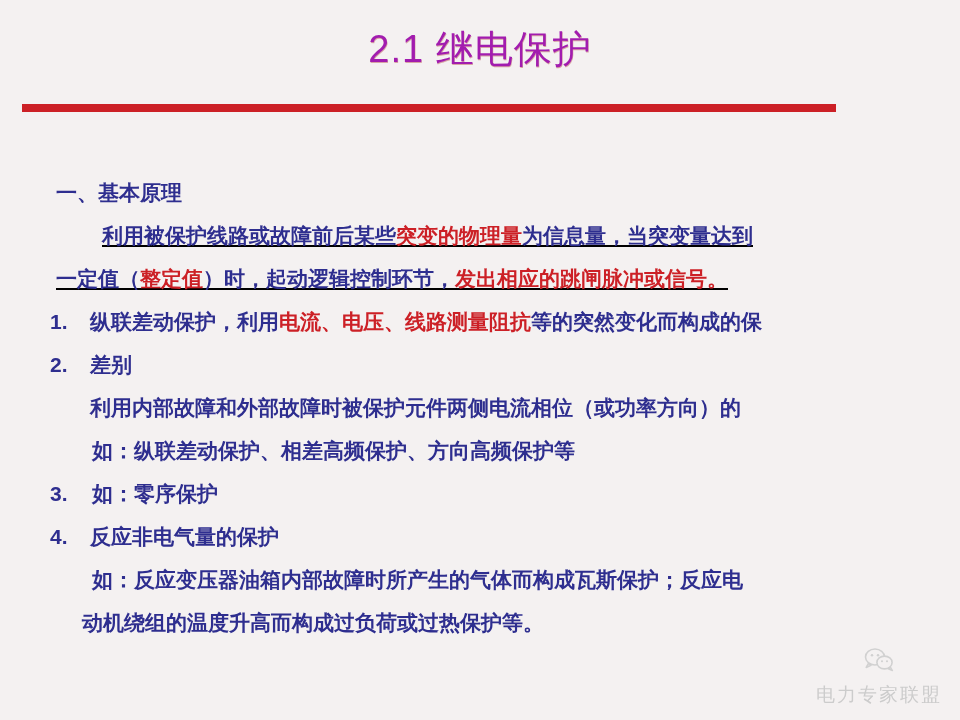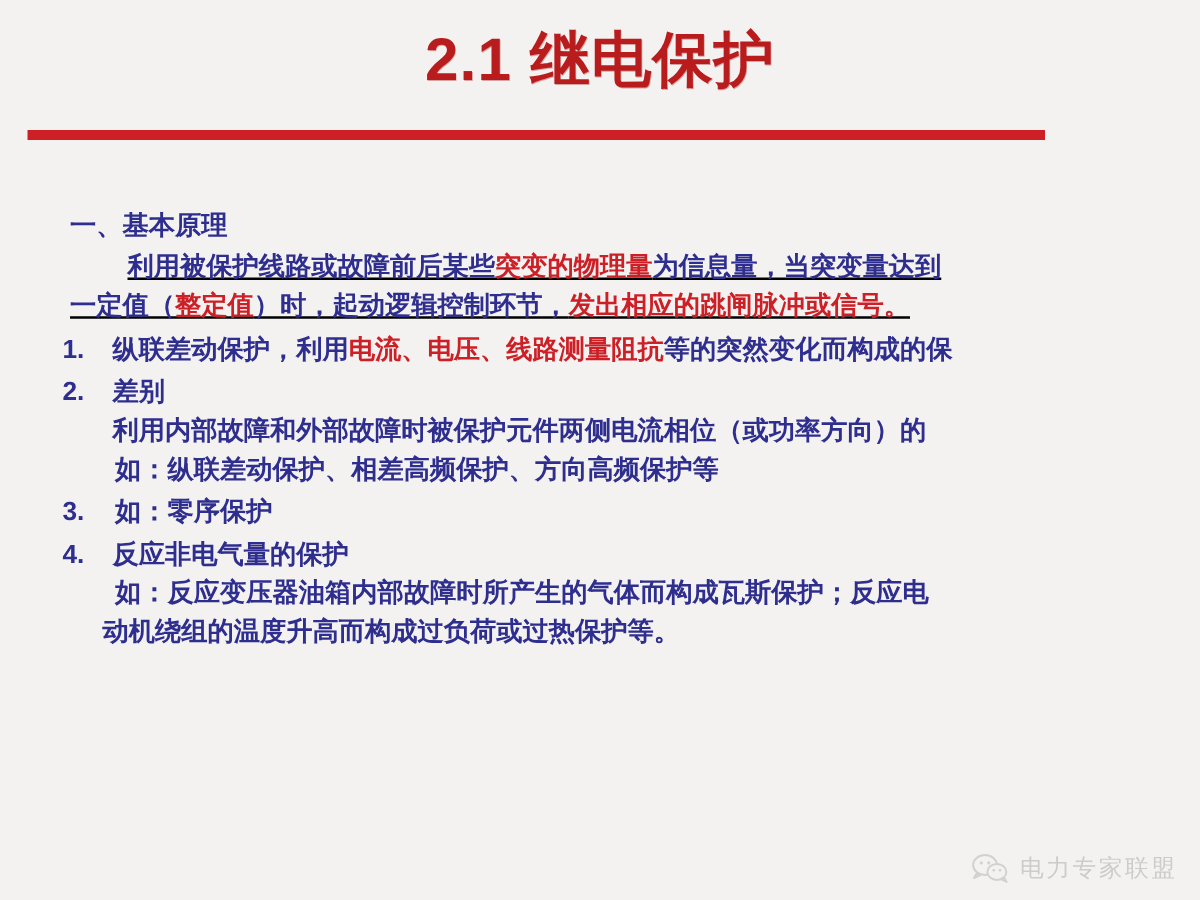--- a/index.html
+++ b/index.html
@@ -25,23 +25,23 @@
   
   .title-area {
     position: absolute;
     left: 0;
     top: 24px;
     width: 960px;
     text-align: center;
   }
   .slide-title {
     display: inline-block;
-    color: #b91c1c;
-    font-size: 48px;
-    font-weight: bold;
+    color: #a21caf;
+    font-size: 38px;
+    font-weight: normal;
     letter-spacing: 1px;
     line-height: 50px;
     font-family: "Liberation Sans", "DejaVu Sans", sans-serif;
     text-shadow: 0.5px 0.5px 0 rgba(160,20,20,0.35);
   }
   .title-rule {
     position: absolute;
     left: 22px;
     top: 104px;
     width: 814px;
@@ -55,20 +55,21 @@
     left: 0;
     top: 166px;
     width: 960px;
   }
   .blk {
     color: #2e2e8f;
     font-weight: bold;
     font-size: 21px;
     line-height: 31px;
     white-space: nowrap;
+    margin-top: 12px;
   }
   .red {
     color: #cc2026;
   }
 
   .heading-1 {
     margin-left: 56px;
     font-size: 21px;
     line-height: 30px;
     margin-bottom: 2px;
@@ -116,20 +117,21 @@
 
   
   .watermark {
     position: absolute;
     right: 18px;
     bottom: 12px;
     display: flex;
     align-items: center;
     gap: 9px;
     opacity: 0.92;
+    flex-direction: column;
   }
   .wm-icon {
     width: 30px;
     height: 26px;
     position: relative;
     flex: 0 0 auto;
   }
   .wm-label {
     color: #c9c9c9;
     font-size: 19px;

